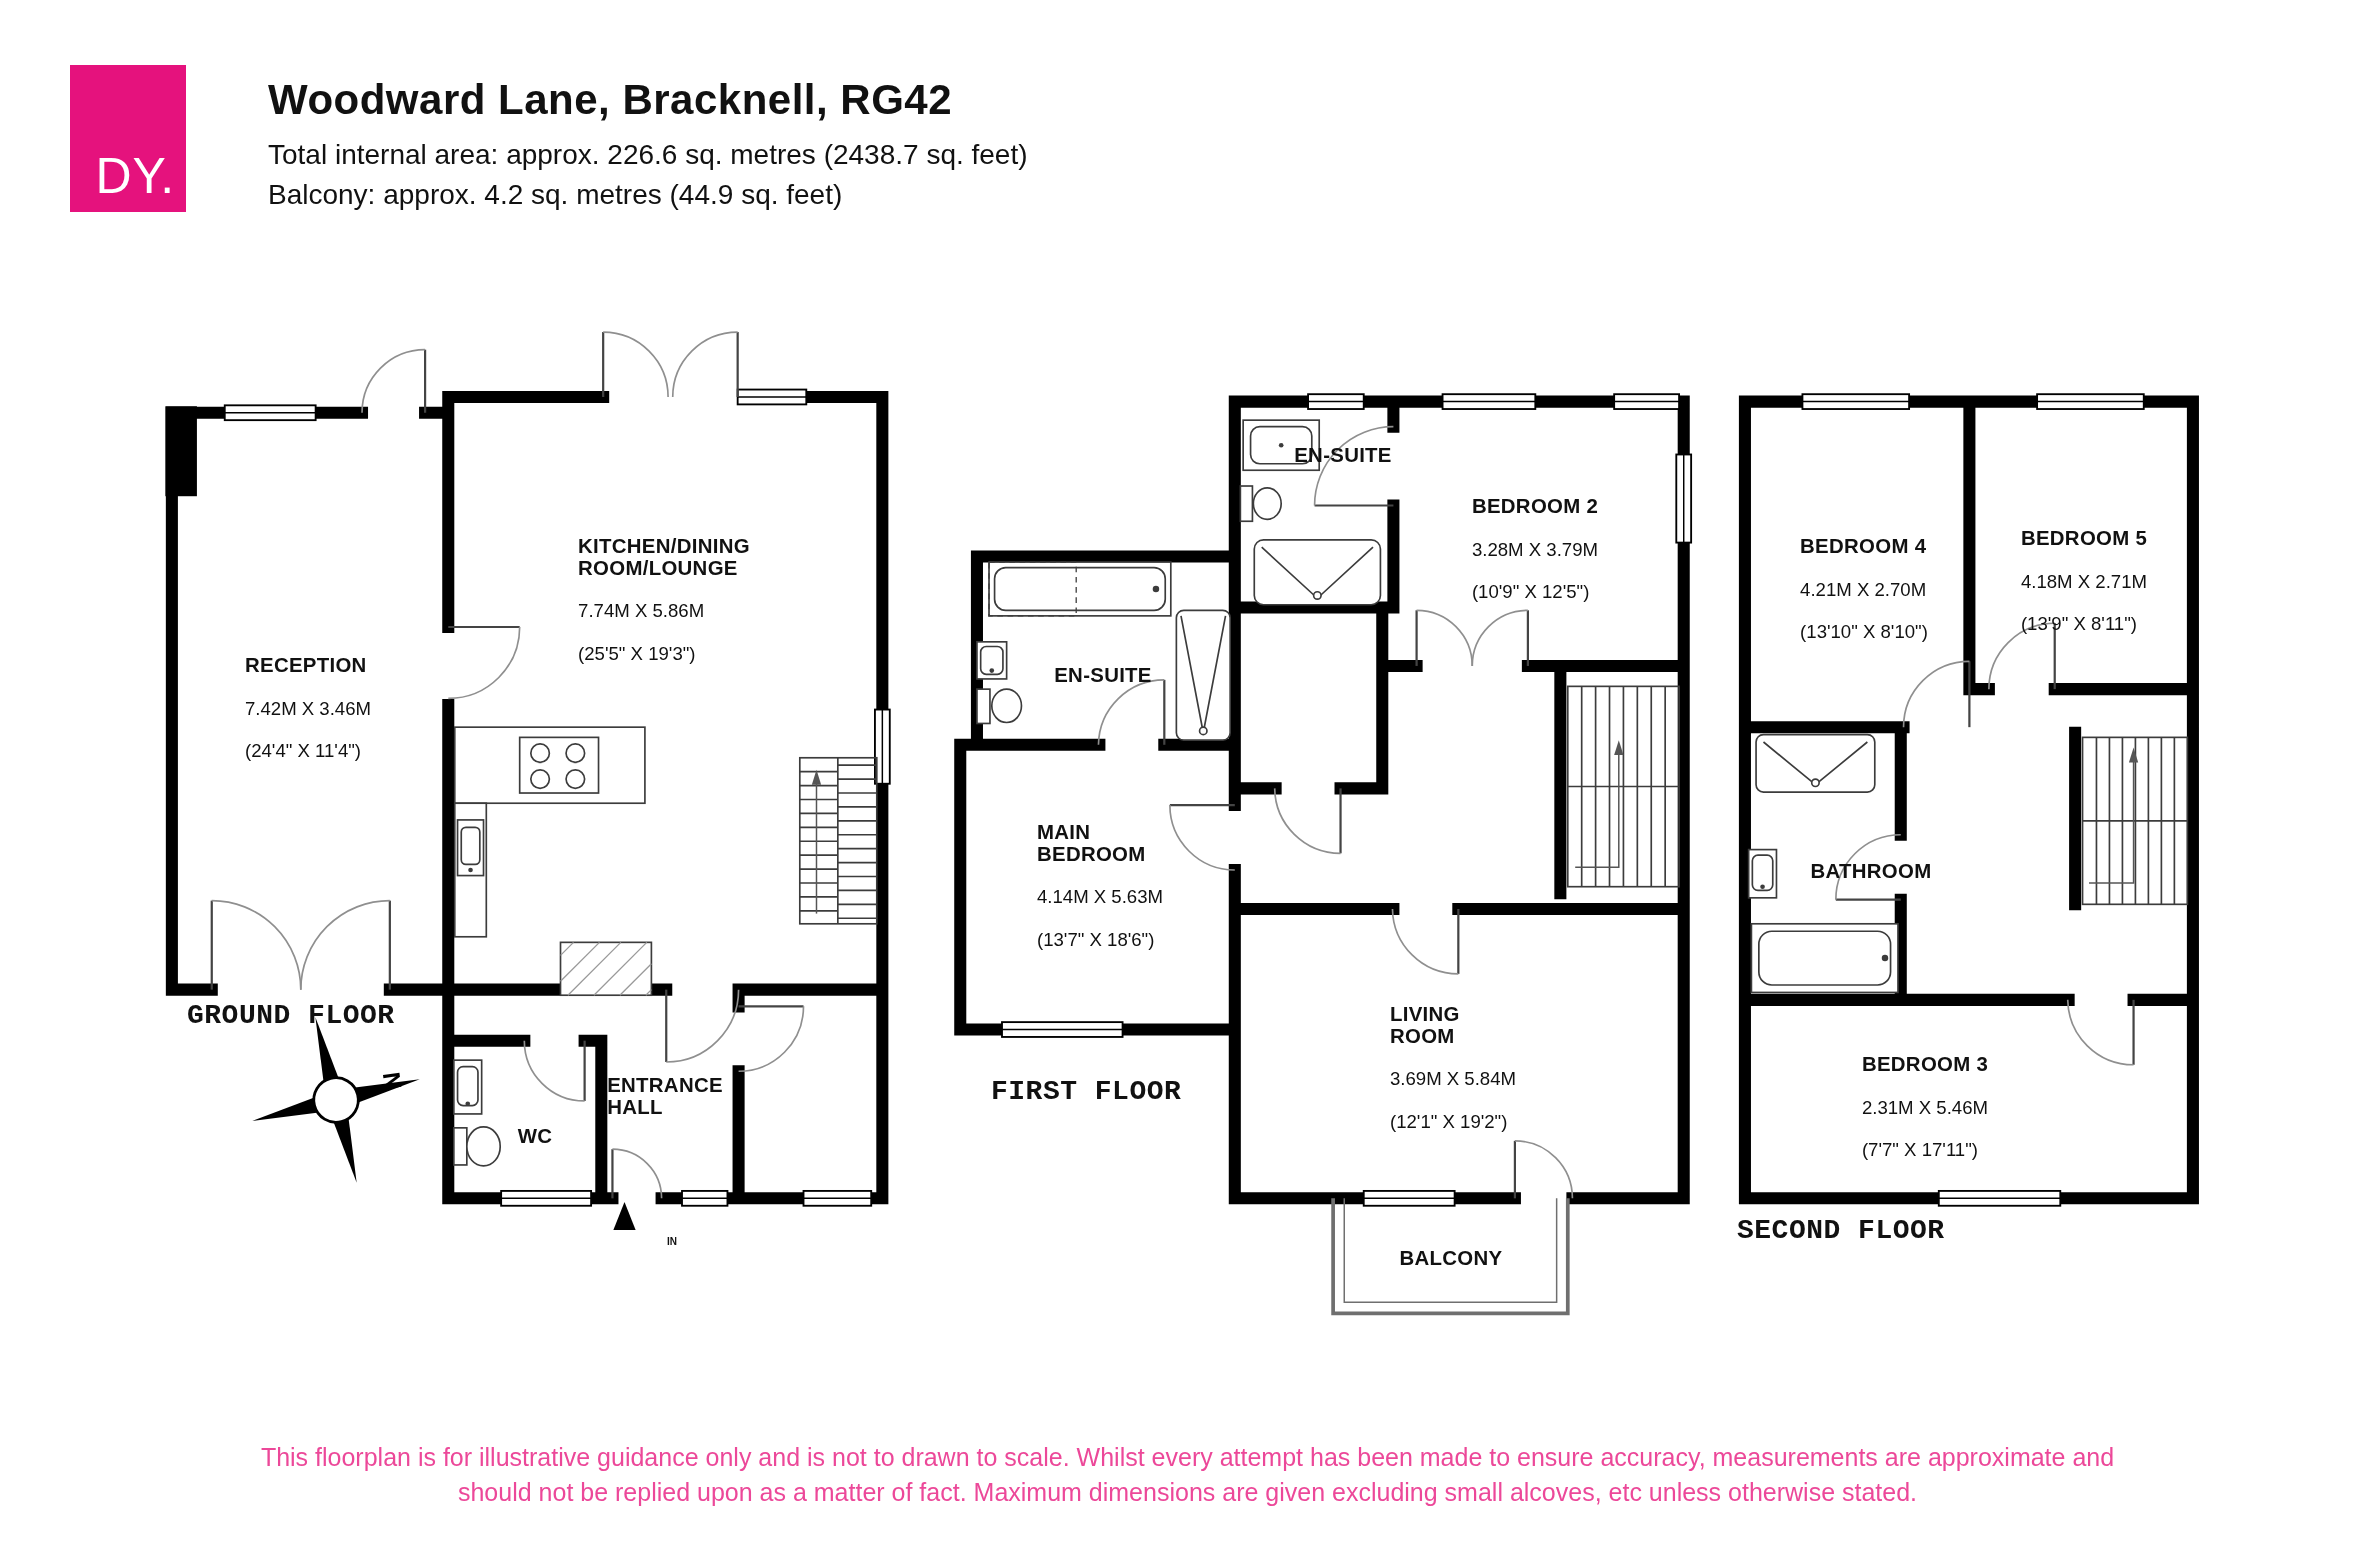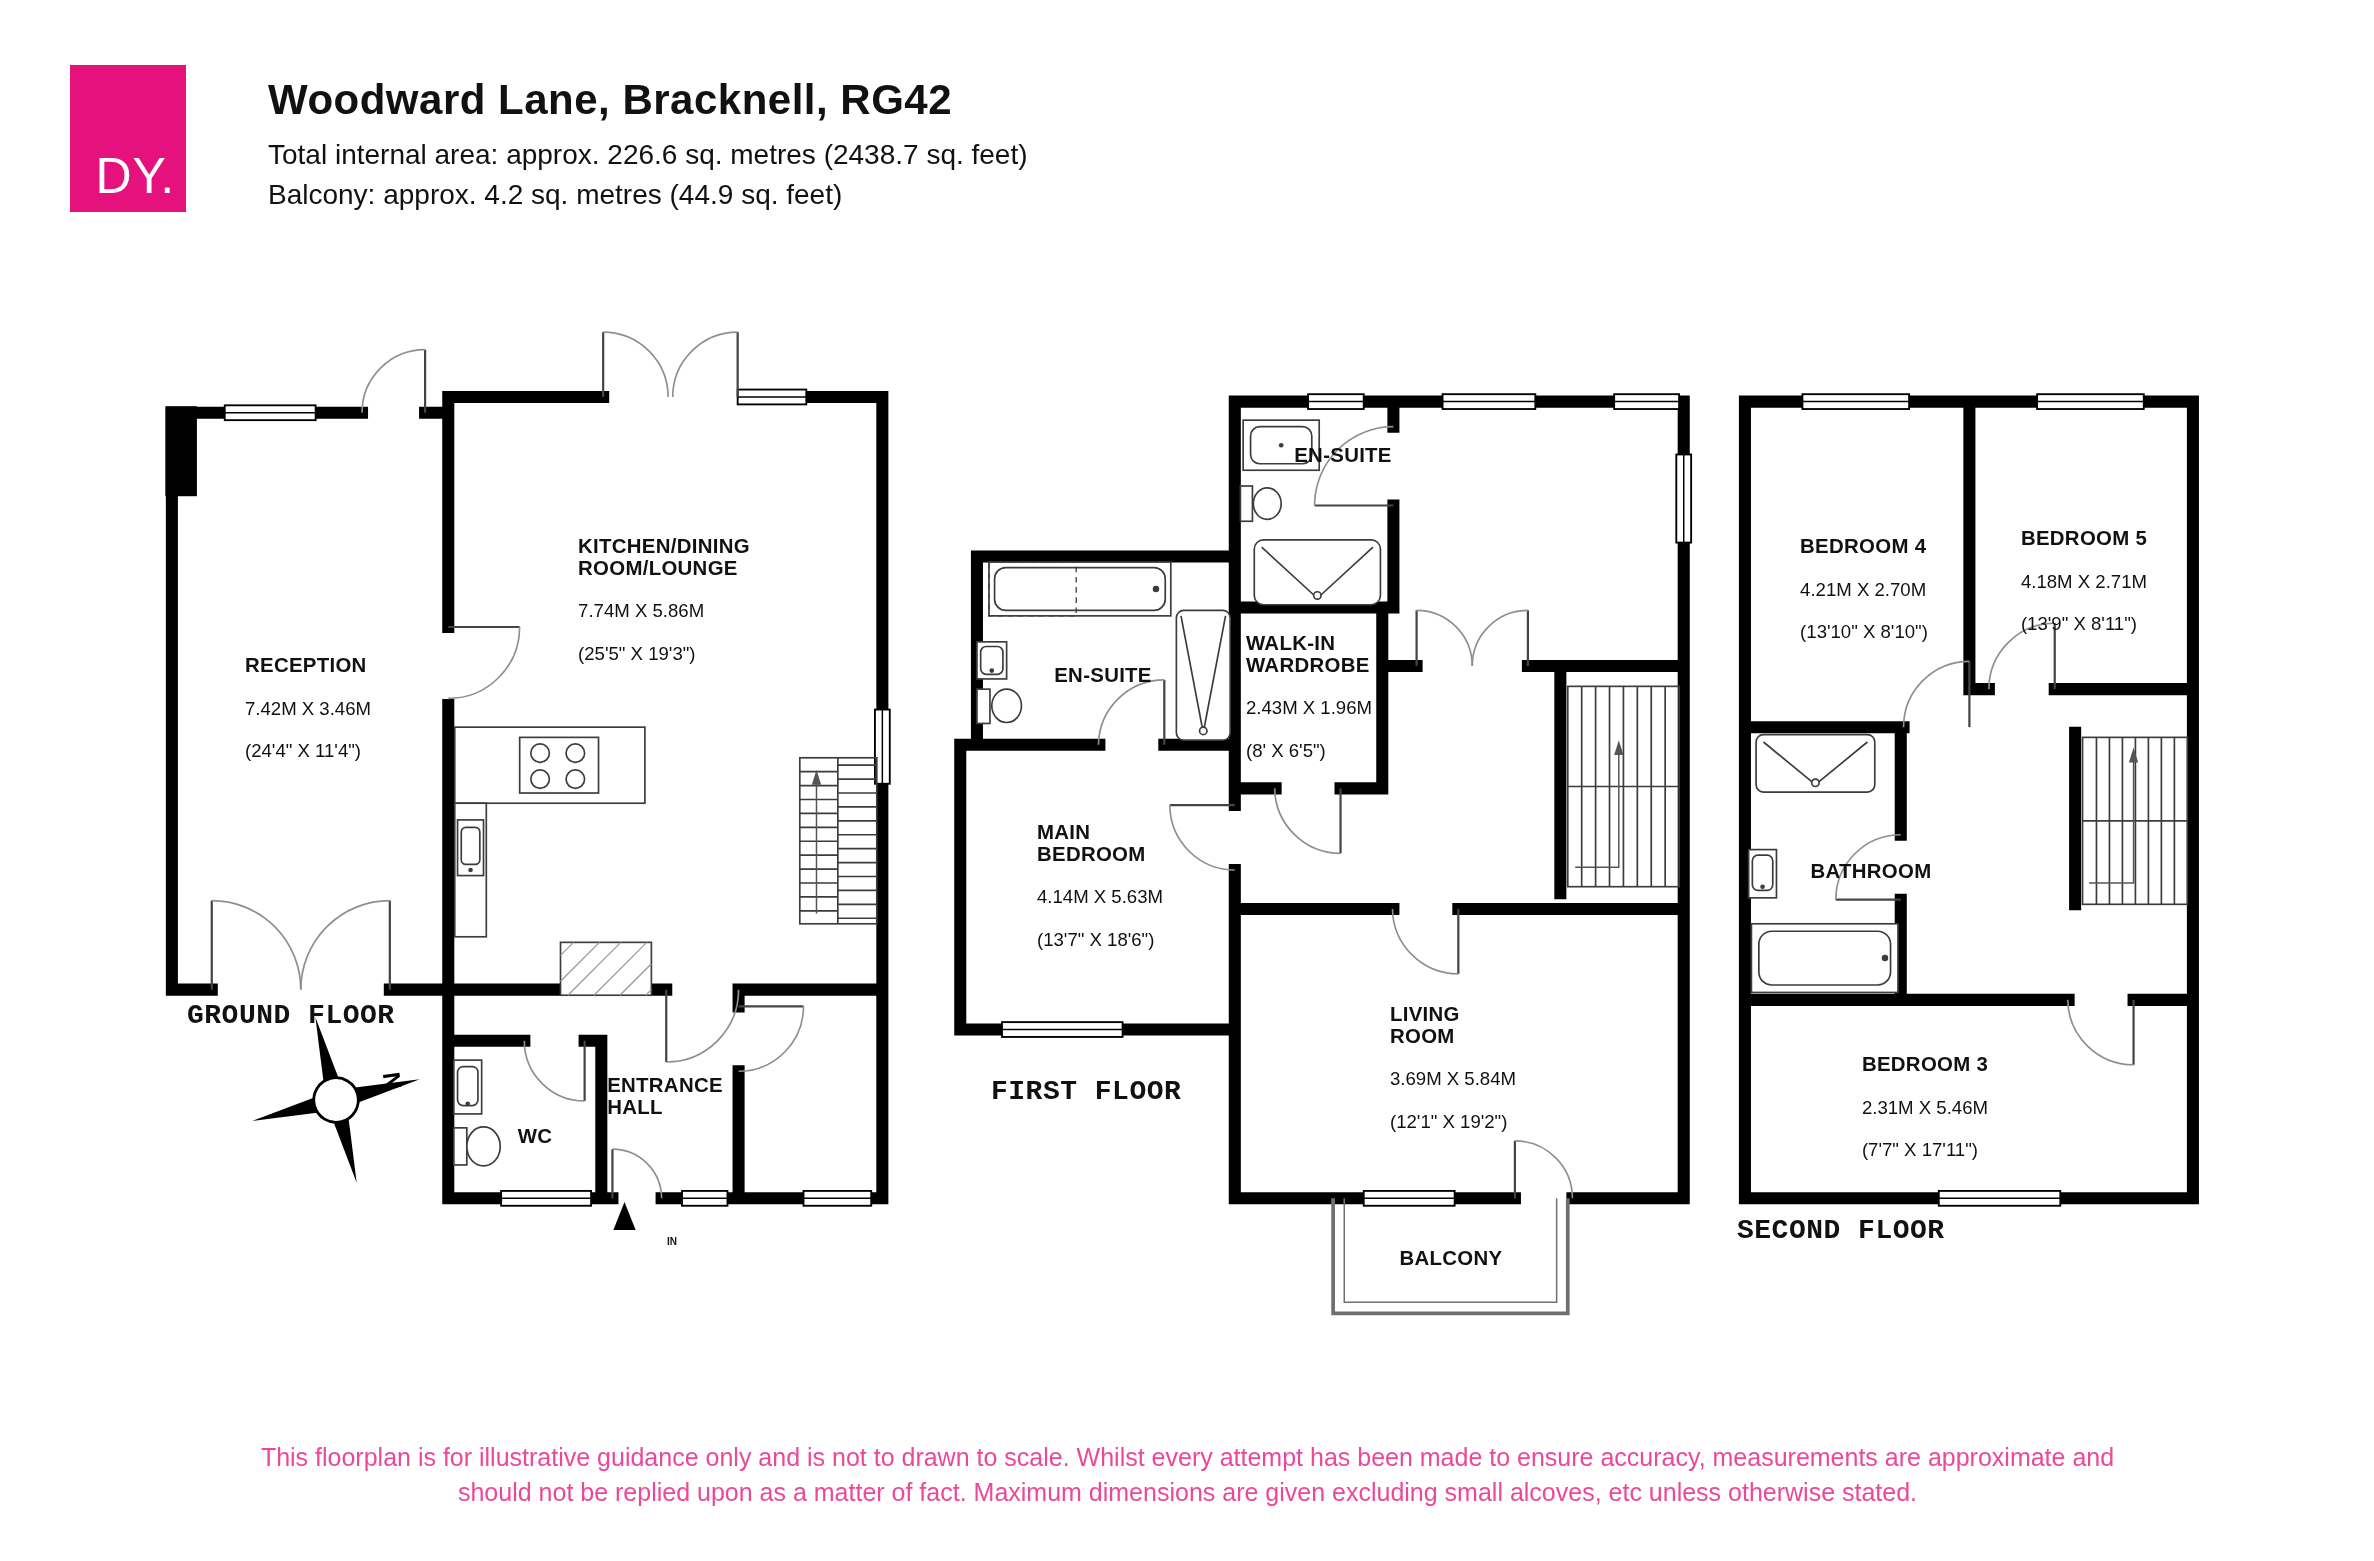--- a/index.html
+++ b/index.html
@@ -351,25 +351,24 @@
     <span class="nm">WC</span>
   </div>
   <div class="in-lbl" style="left:624px;top:1236px">IN</div>
 
   <div class="lbl" style="left:1103px;top:676px">
     <span class="nm">EN-SUITE</span>
   </div>
   <div class="lbl" style="left:1343px;top:456px">
     <span class="nm">EN-SUITE</span>
   </div>
-  <div class="lbl" style="left:1309px;top:697px">
-    <span class="nm">WALK-IN
-WARDROBE</span>
-    <span class="dm">2.43M X 1.96M</span>
-    <span class="dm">(8' X 6'5")</span>
+  <div class="lbl" style="left:1535px;top:550px">
+    <span class="nm">BEDROOM 2</span>
+    <span class="dm">3.28M X 3.79M</span>
+    <span class="dm">(10'9" X 12'5")</span>
   </div>
   <div class="lbl" style="left:1100px;top:886px">
     <span class="nm">MAIN
 BEDROOM</span>
     <span class="dm">4.14M X 5.63M</span>
     <span class="dm">(13'7" X 18'6")</span>
   </div>
   <div class="lbl" style="left:1453px;top:1068px">
     <span class="nm">LIVING
 ROOM</span>

